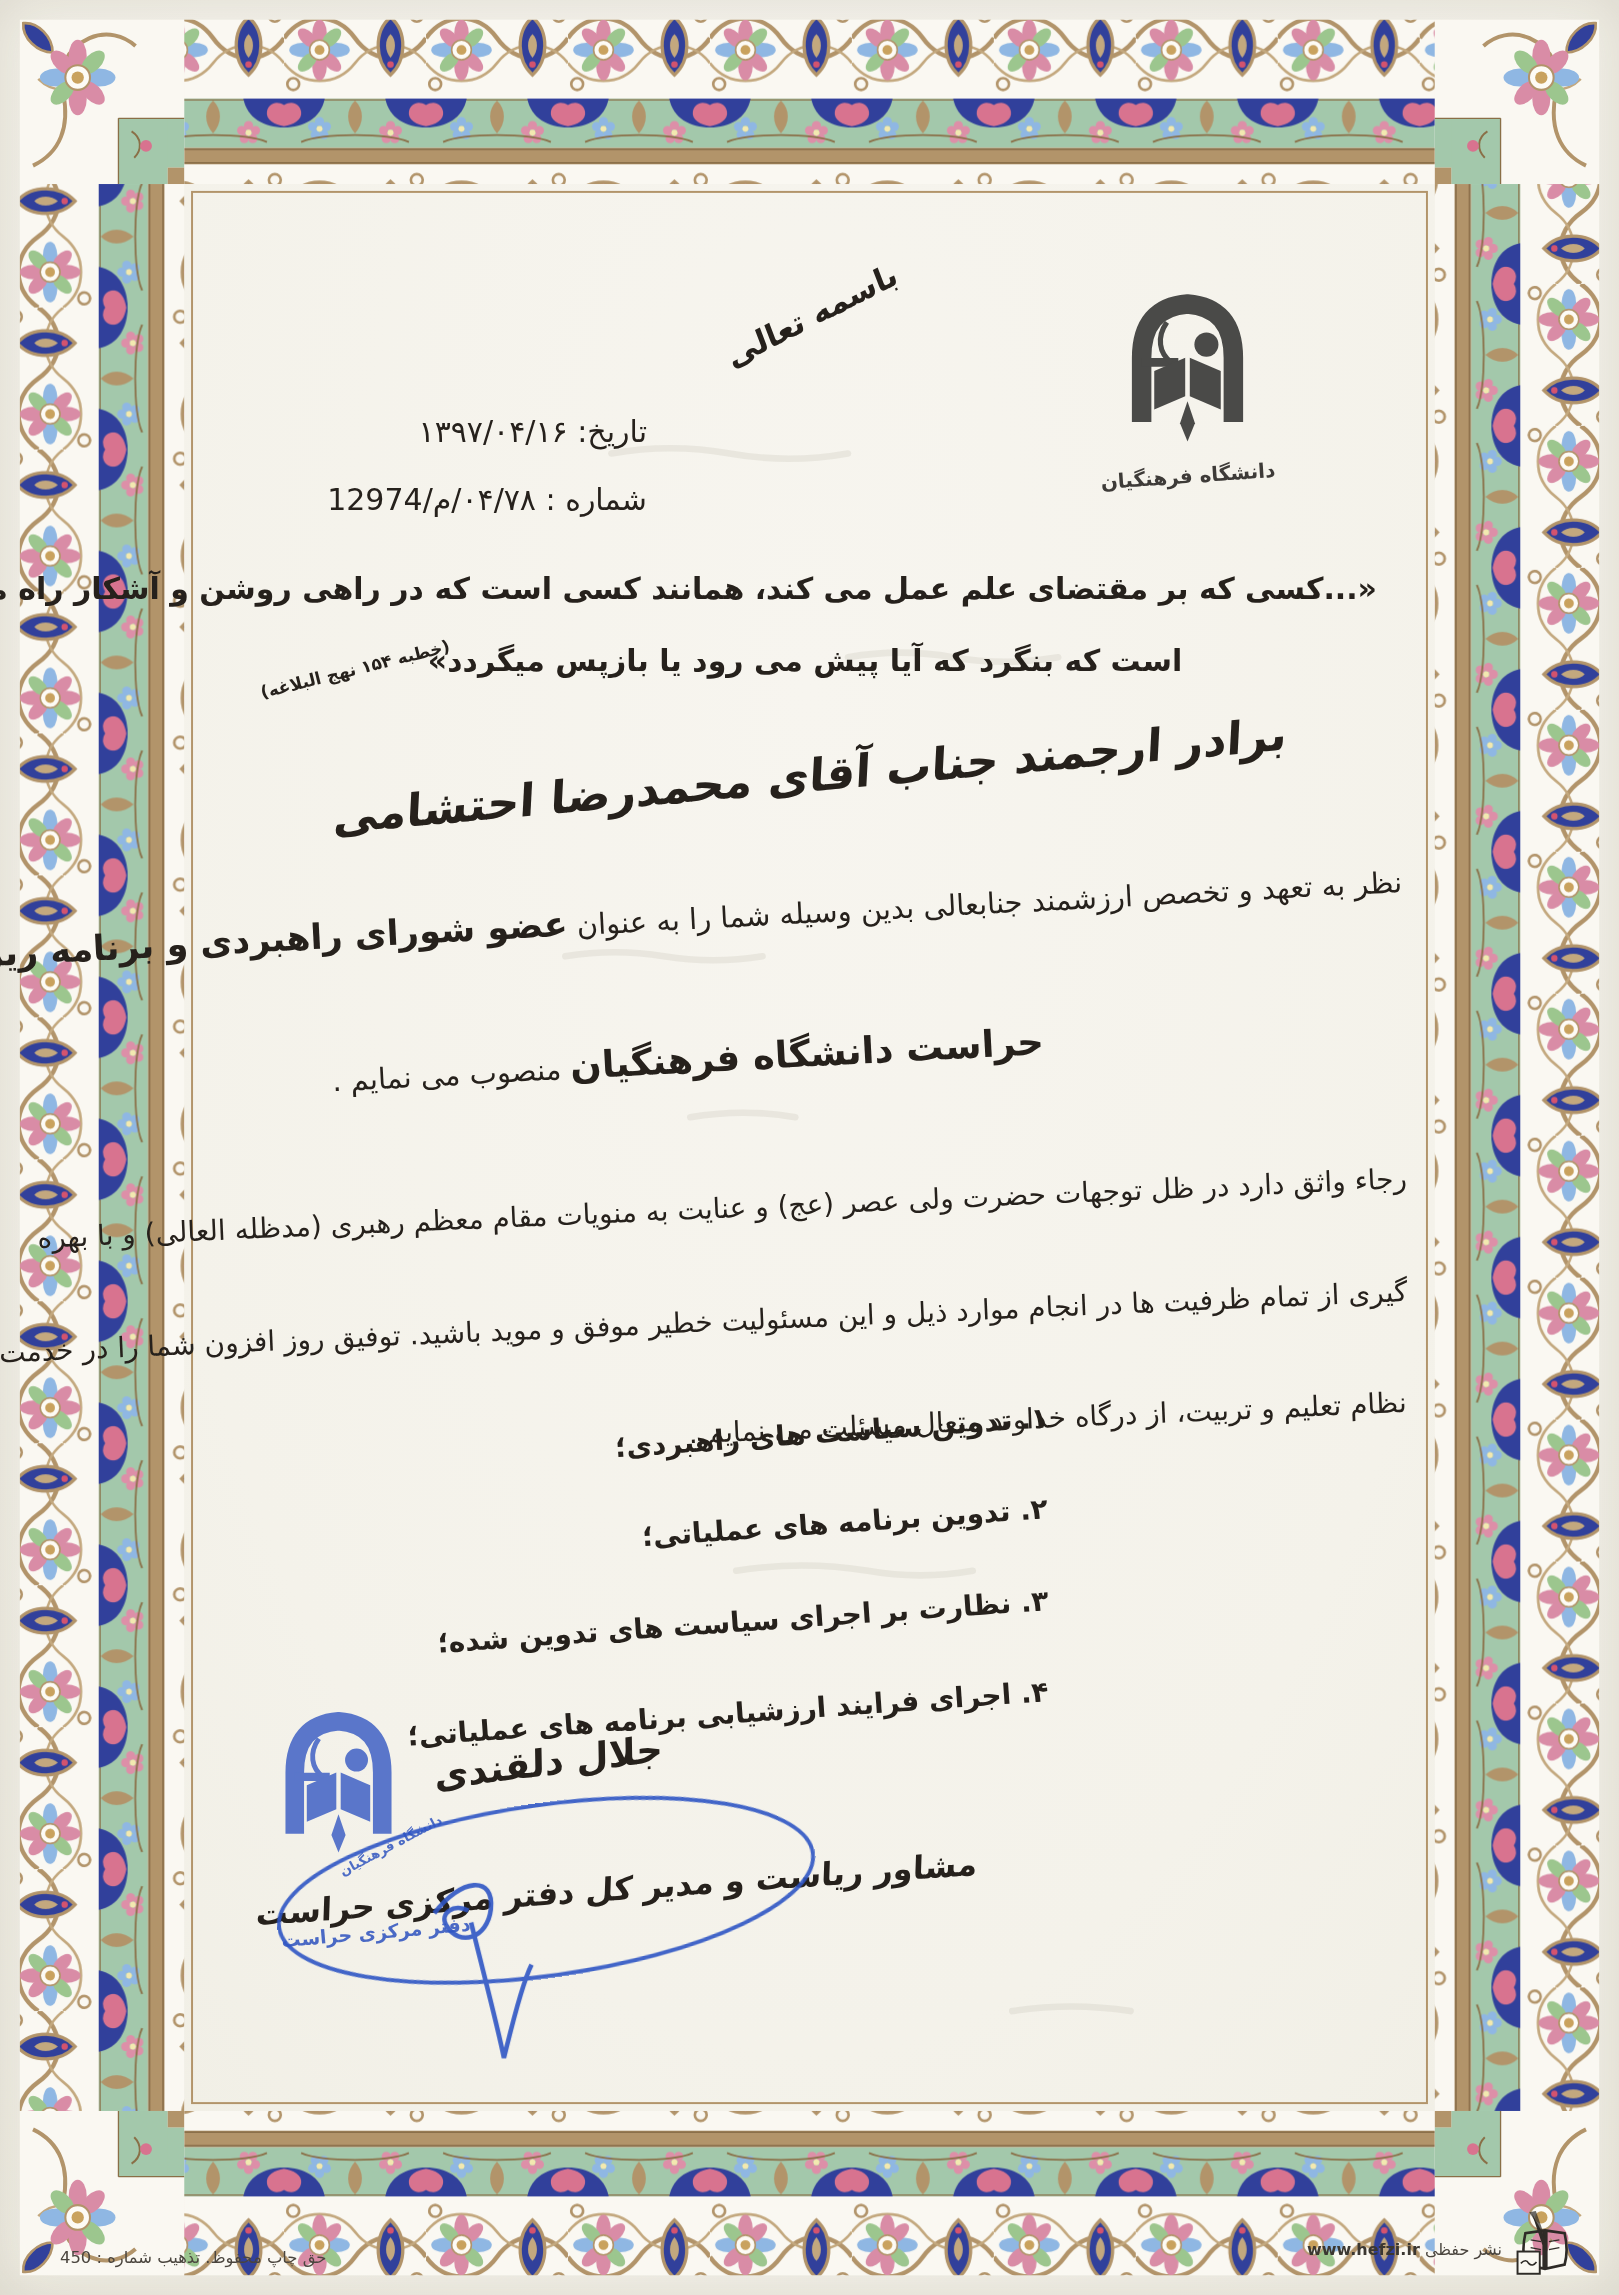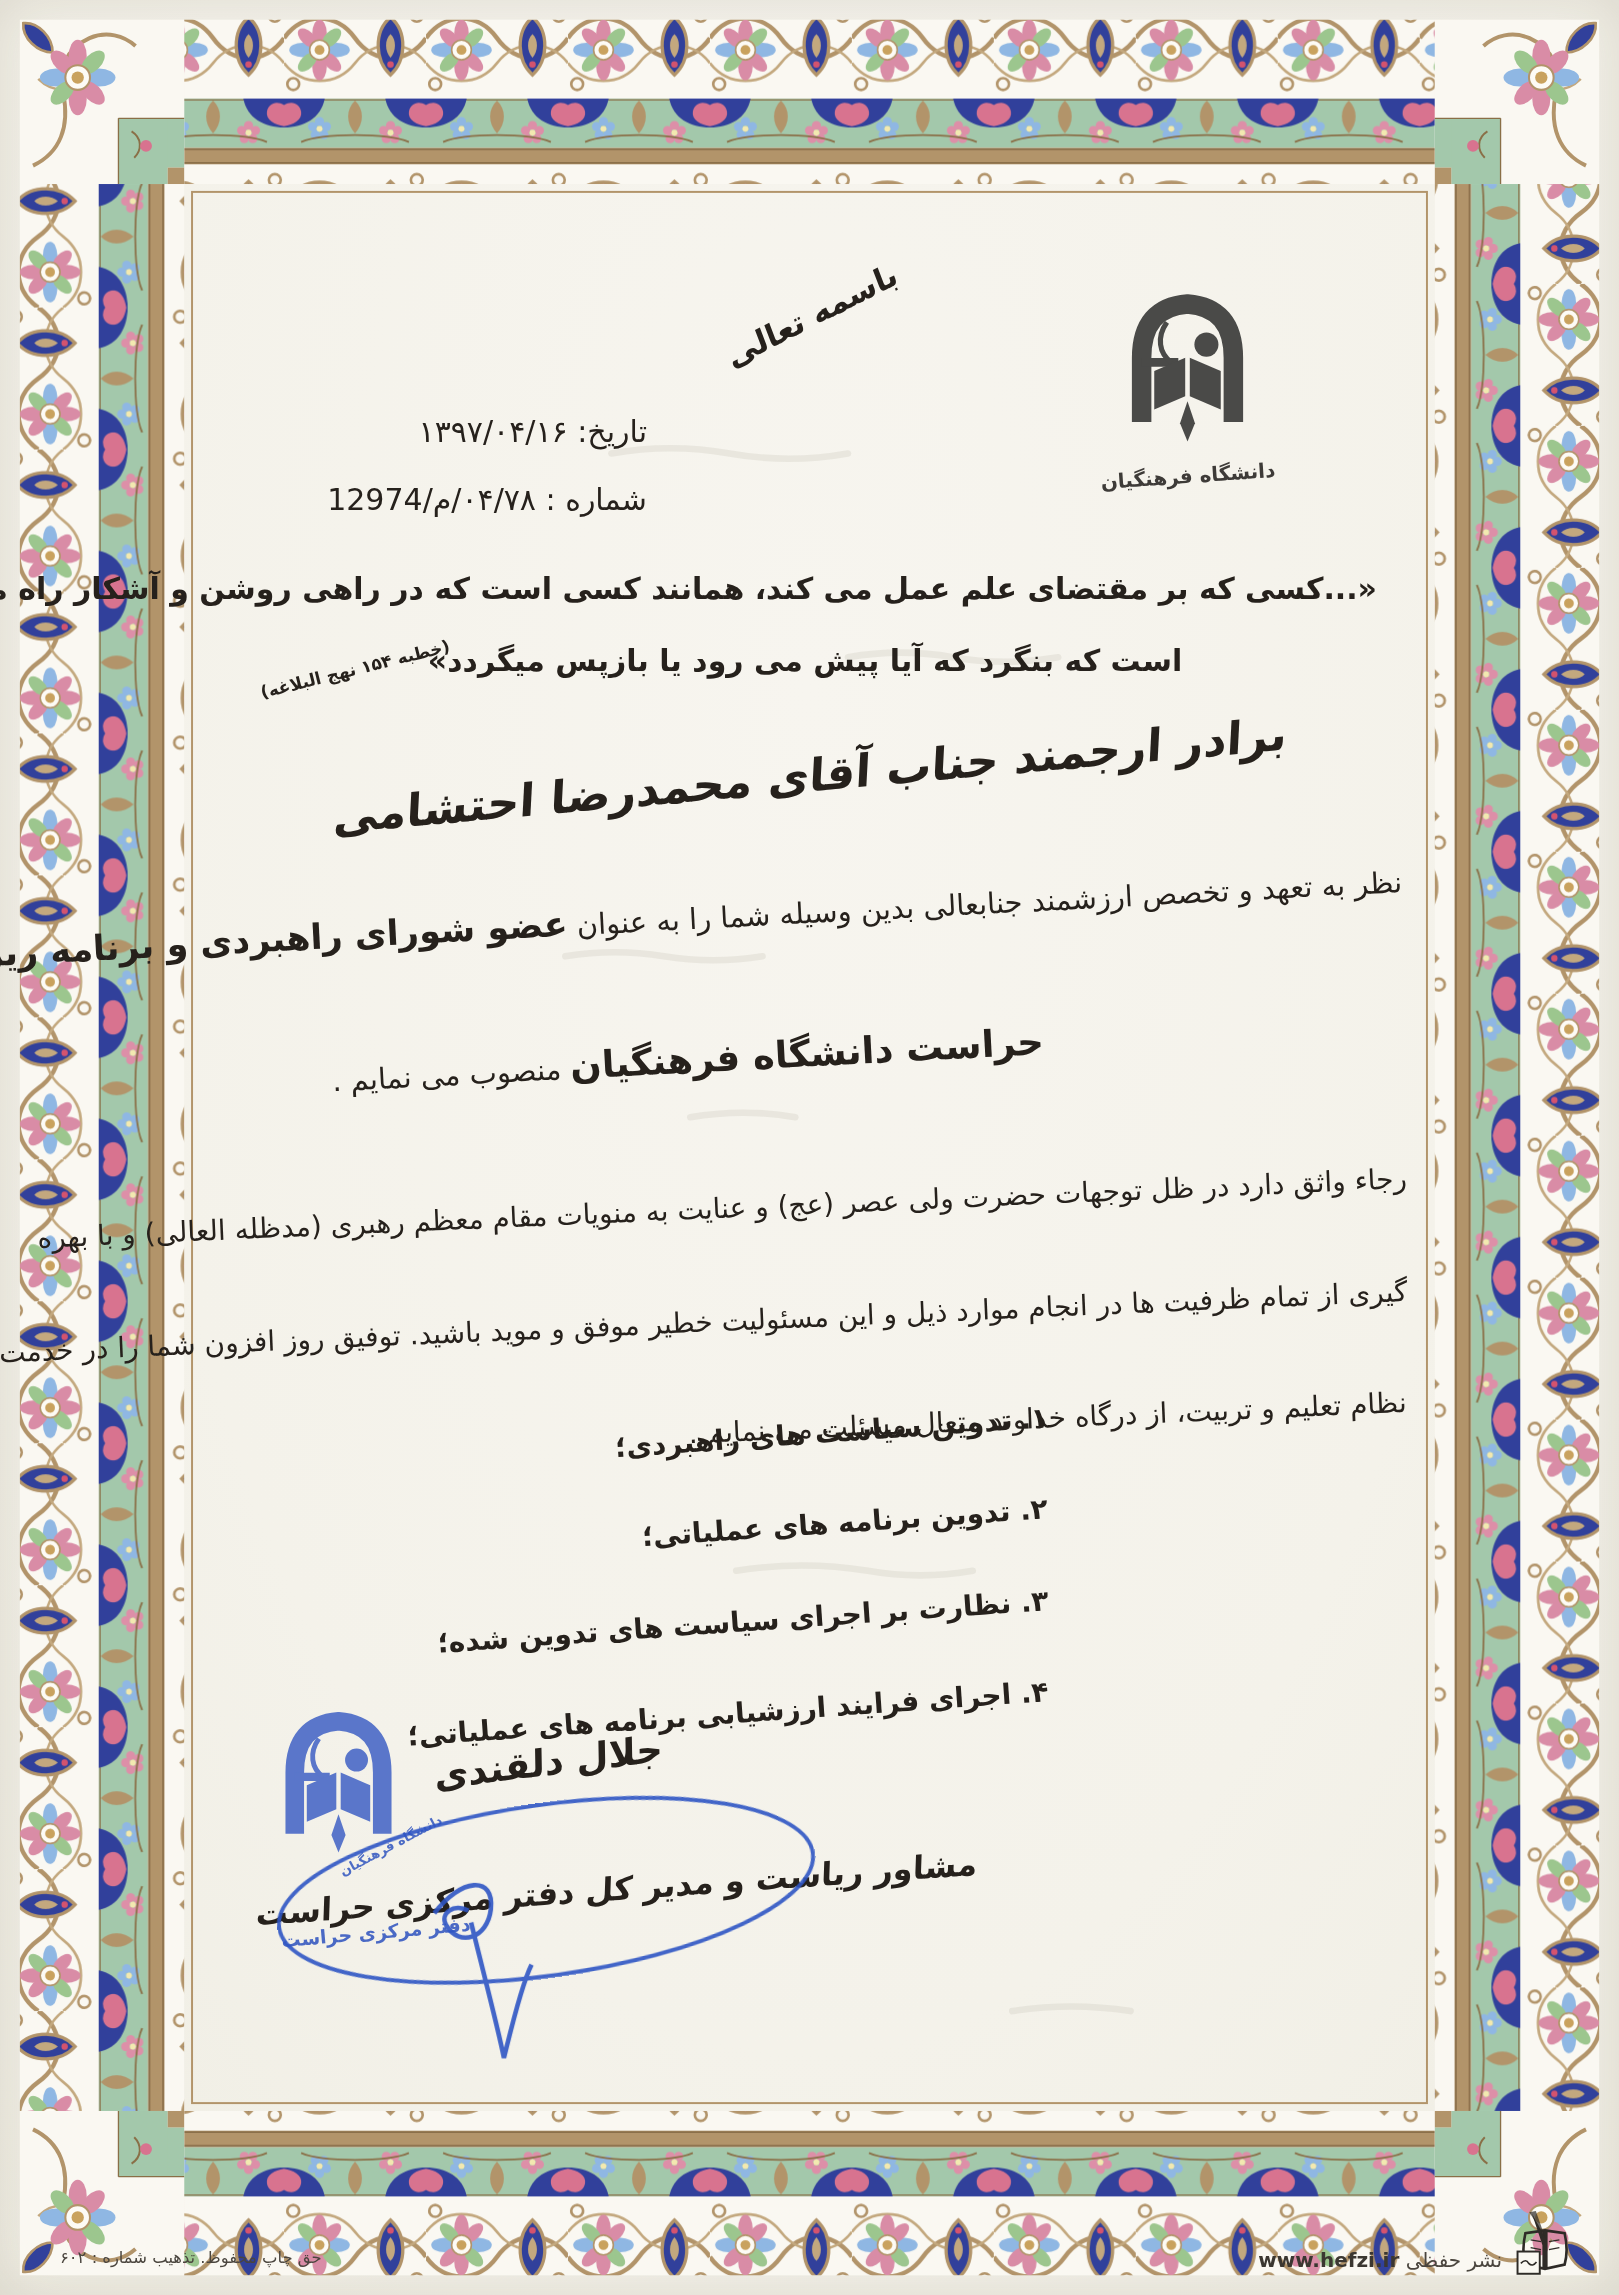--- a/index.html
+++ b/index.html
@@ -103,21 +103,21 @@
     transform:rotate(-4deg) skewX(-6deg);z-index:2;
   }
   #stampBottom{
     left:281px;top:1921px;font-size:19px;font-weight:bold;color:#3c5ec2;
     transform:rotate(-5deg);z-index:2;opacity:.92;
   }
   #sigInk{left:237px;top:1749px;z-index:3;}
 
   
   #footLeft{left:60px;top:2248px;font-size:16.4px;color:#4a453e;z-index:2;}
-  #footRight{right:117px;top:2240px;font-size:20px;color:#4a453e;z-index:2;margin-top:8px;}
+  #footRight{right:117px;top:2240px;font-size:16px;color:#4a453e;z-index:2;}
   #footRight .url{font-weight:bold;color:#3b3731;}
   #pubLogo{right:41px;top:2211px;width:66px;height:68px;color:#2e2b27;z-index:2;}
 </style>
 </head>
 <body>
 
 <div class="page">
 
   <svg id="borderSvg" width="1619" height="2295" viewBox="0 0 2463 3492" aria-hidden="true">
     <defs>
@@ -294,21 +294,21 @@
   <div id="stampBottom" class="abs rtl nowrap">دفتر مرکزی حراست</div>
 
   <svg id="sigInk" class="abs" width="756" height="368" viewBox="0 0 1150 560">
     <g fill="none" stroke="#2e55c4" stroke-width="6" opacity="0.9">
       <ellipse cx="470" cy="215" rx="410" ry="130" transform="rotate(-8 470 215)"></ellipse>
       <path d="M300,250 C340,196 392,192 386,244 C381,288 338,302 318,268 C308,250 330,234 352,246" stroke-width="7"></path>
       <path d="M356,264 C372,330 396,420 406,470 C416,430 432,360 448,328" stroke-width="7"></path>
     </g>
   </svg>
 
-  <div id="footLeft" class="abs rtl nowrap">حق چاپ محفوظ. تذهیب شماره : ۶۰۲</div>
+  <div id="footLeft" class="abs rtl nowrap">حق چاپ محفوظ. تذهیب شماره : 450</div>
   <div id="footRight" class="abs rtl nowrap">
     <span>نشر حفظی</span>
     <span class="url">www.hefzi.ir</span>
   </div>
   <svg id="pubLogo" class="abs" viewBox="0 0 100 104">
     <use href="#pubLogoSym"></use>
   </svg>
 
 </div>
 

